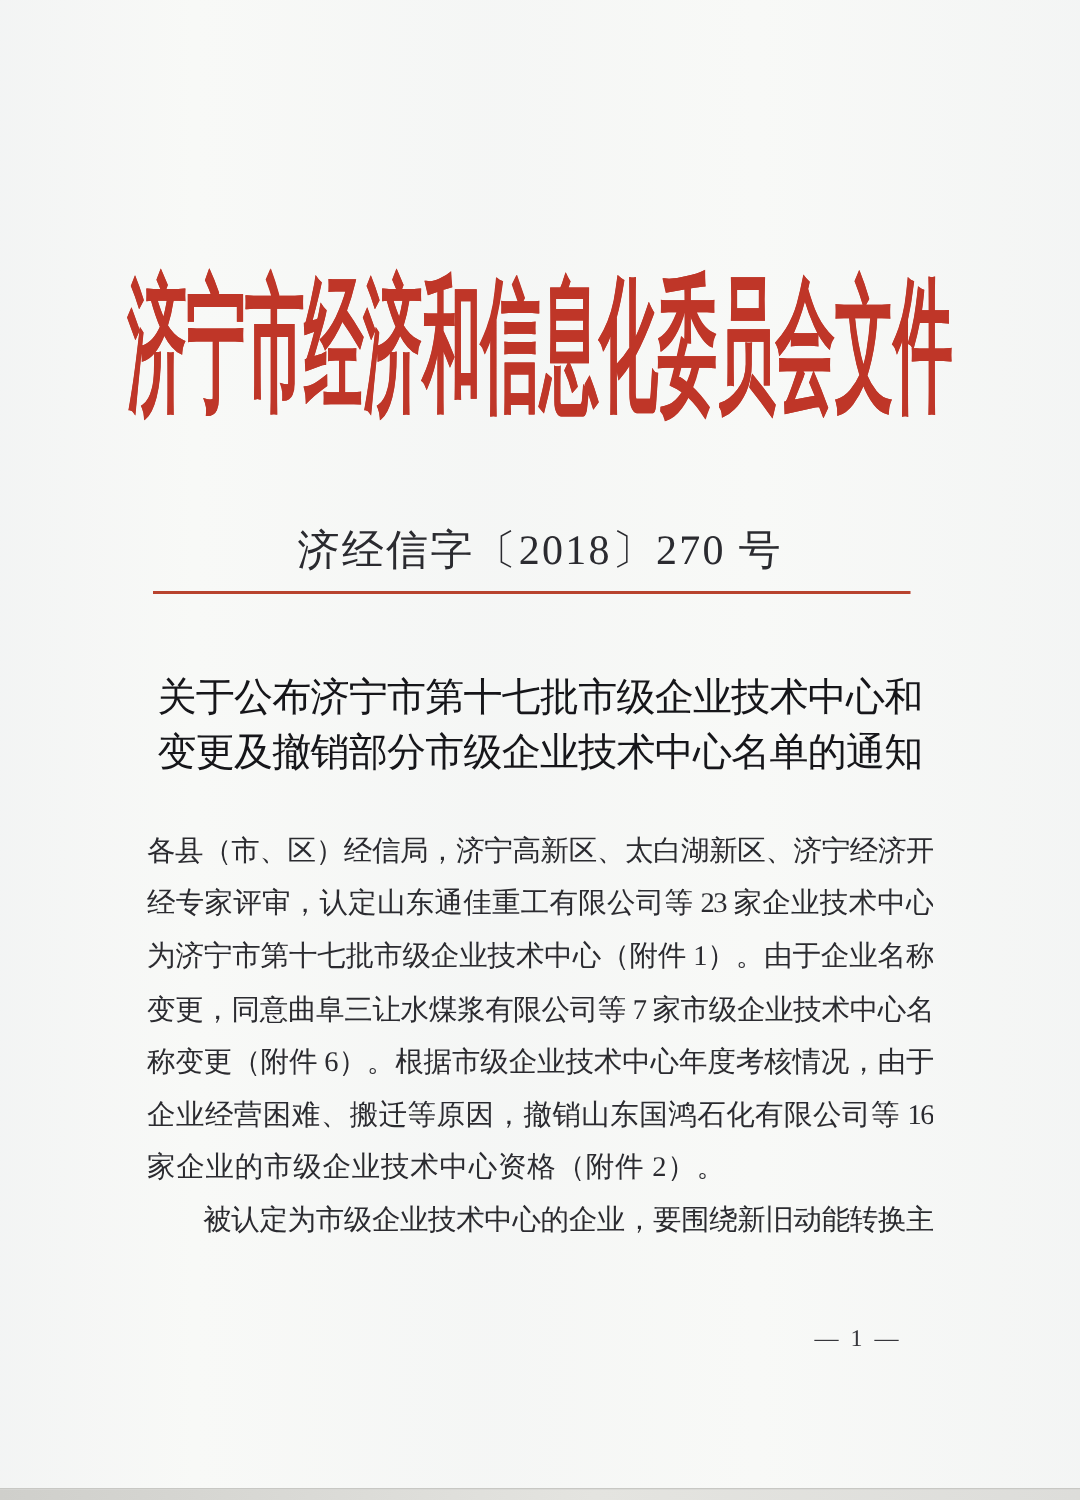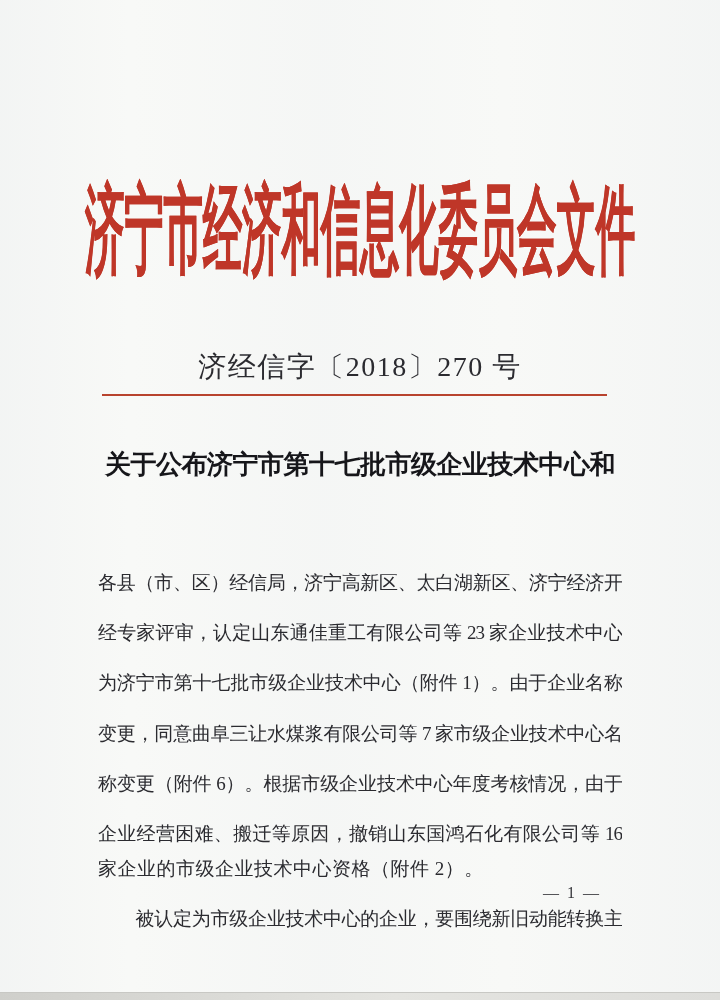--- a/index.html
+++ b/index.html
@@ -56,21 +56,21 @@
     width: 505px;
     height: 2px;
     background: var(--rule-red, #b8432e);
   }
   .doc-title {
     position: absolute;
     top: 446px;
     left: 0;
     width: 100%;
     text-align: center;
-    font-weight: bold;
+    font-weight: normal;
     font-size: 26px;
     line-height: 37px;
     letter-spacing: -0.5px;
     color: var(--heading-text, #16161a);
   }
   .body-block {
     position: absolute;
     top: 550px;
     left: 98px;
     width: 524px;
@@ -82,21 +82,20 @@
     line-height: 35.2px;
     letter-spacing: 0.5px;
     white-space: nowrap;
   }
   .bl.fill {
     white-space: normal;
     letter-spacing: -1px;
     text-align: justify;
     text-align-last: justify;
     overflow: hidden;
-    margin-top: 15px;
   }
   .page-number {
     position: absolute;
     top: 884px;
     left: 543px;
     font-size: 16px;
     letter-spacing: 2px;
     color: #36363b;
     white-space: nowrap;
   }
@@ -116,20 +115,21 @@
 <div class="page">
 
   <div class="red-title">济宁市经济和信息化委员会文件</div>
 
   <div class="doc-number">济经信字〔2018〕270 号</div>
 
   <div class="red-rule"></div>
 
   <div class="doc-title">
     <div>关于公布济宁市第十七批市级企业技术中心和</div>
+    <div>变更及撤销部分市级企业技术中心名单的通知</div>
   </div>
 
   <div class="body-block">
     <div class="bl fill">各县（市、区）经信局，济宁高新区、太白湖新区、济宁经济开</div>
     <div class="bl fill">经专家评审，认定山东通佳重工有限公司等 23 家企业技术中心</div>
     <div class="bl fill">为济宁市第十七批市级企业技术中心（附件 1）。由于企业名称</div>
     <div class="bl fill">变更，同意曲阜三让水煤浆有限公司等 7 家市级企业技术中心名</div>
     <div class="bl fill">称变更（附件 6）。根据市级企业技术中心年度考核情况，由于</div>
     <div class="bl fill">企业经营困难、搬迁等原因，撤销山东国鸿石化有限公司等 16</div>
     <div class="bl">家企业的市级企业技术中心资格（附件 2）。</div>

